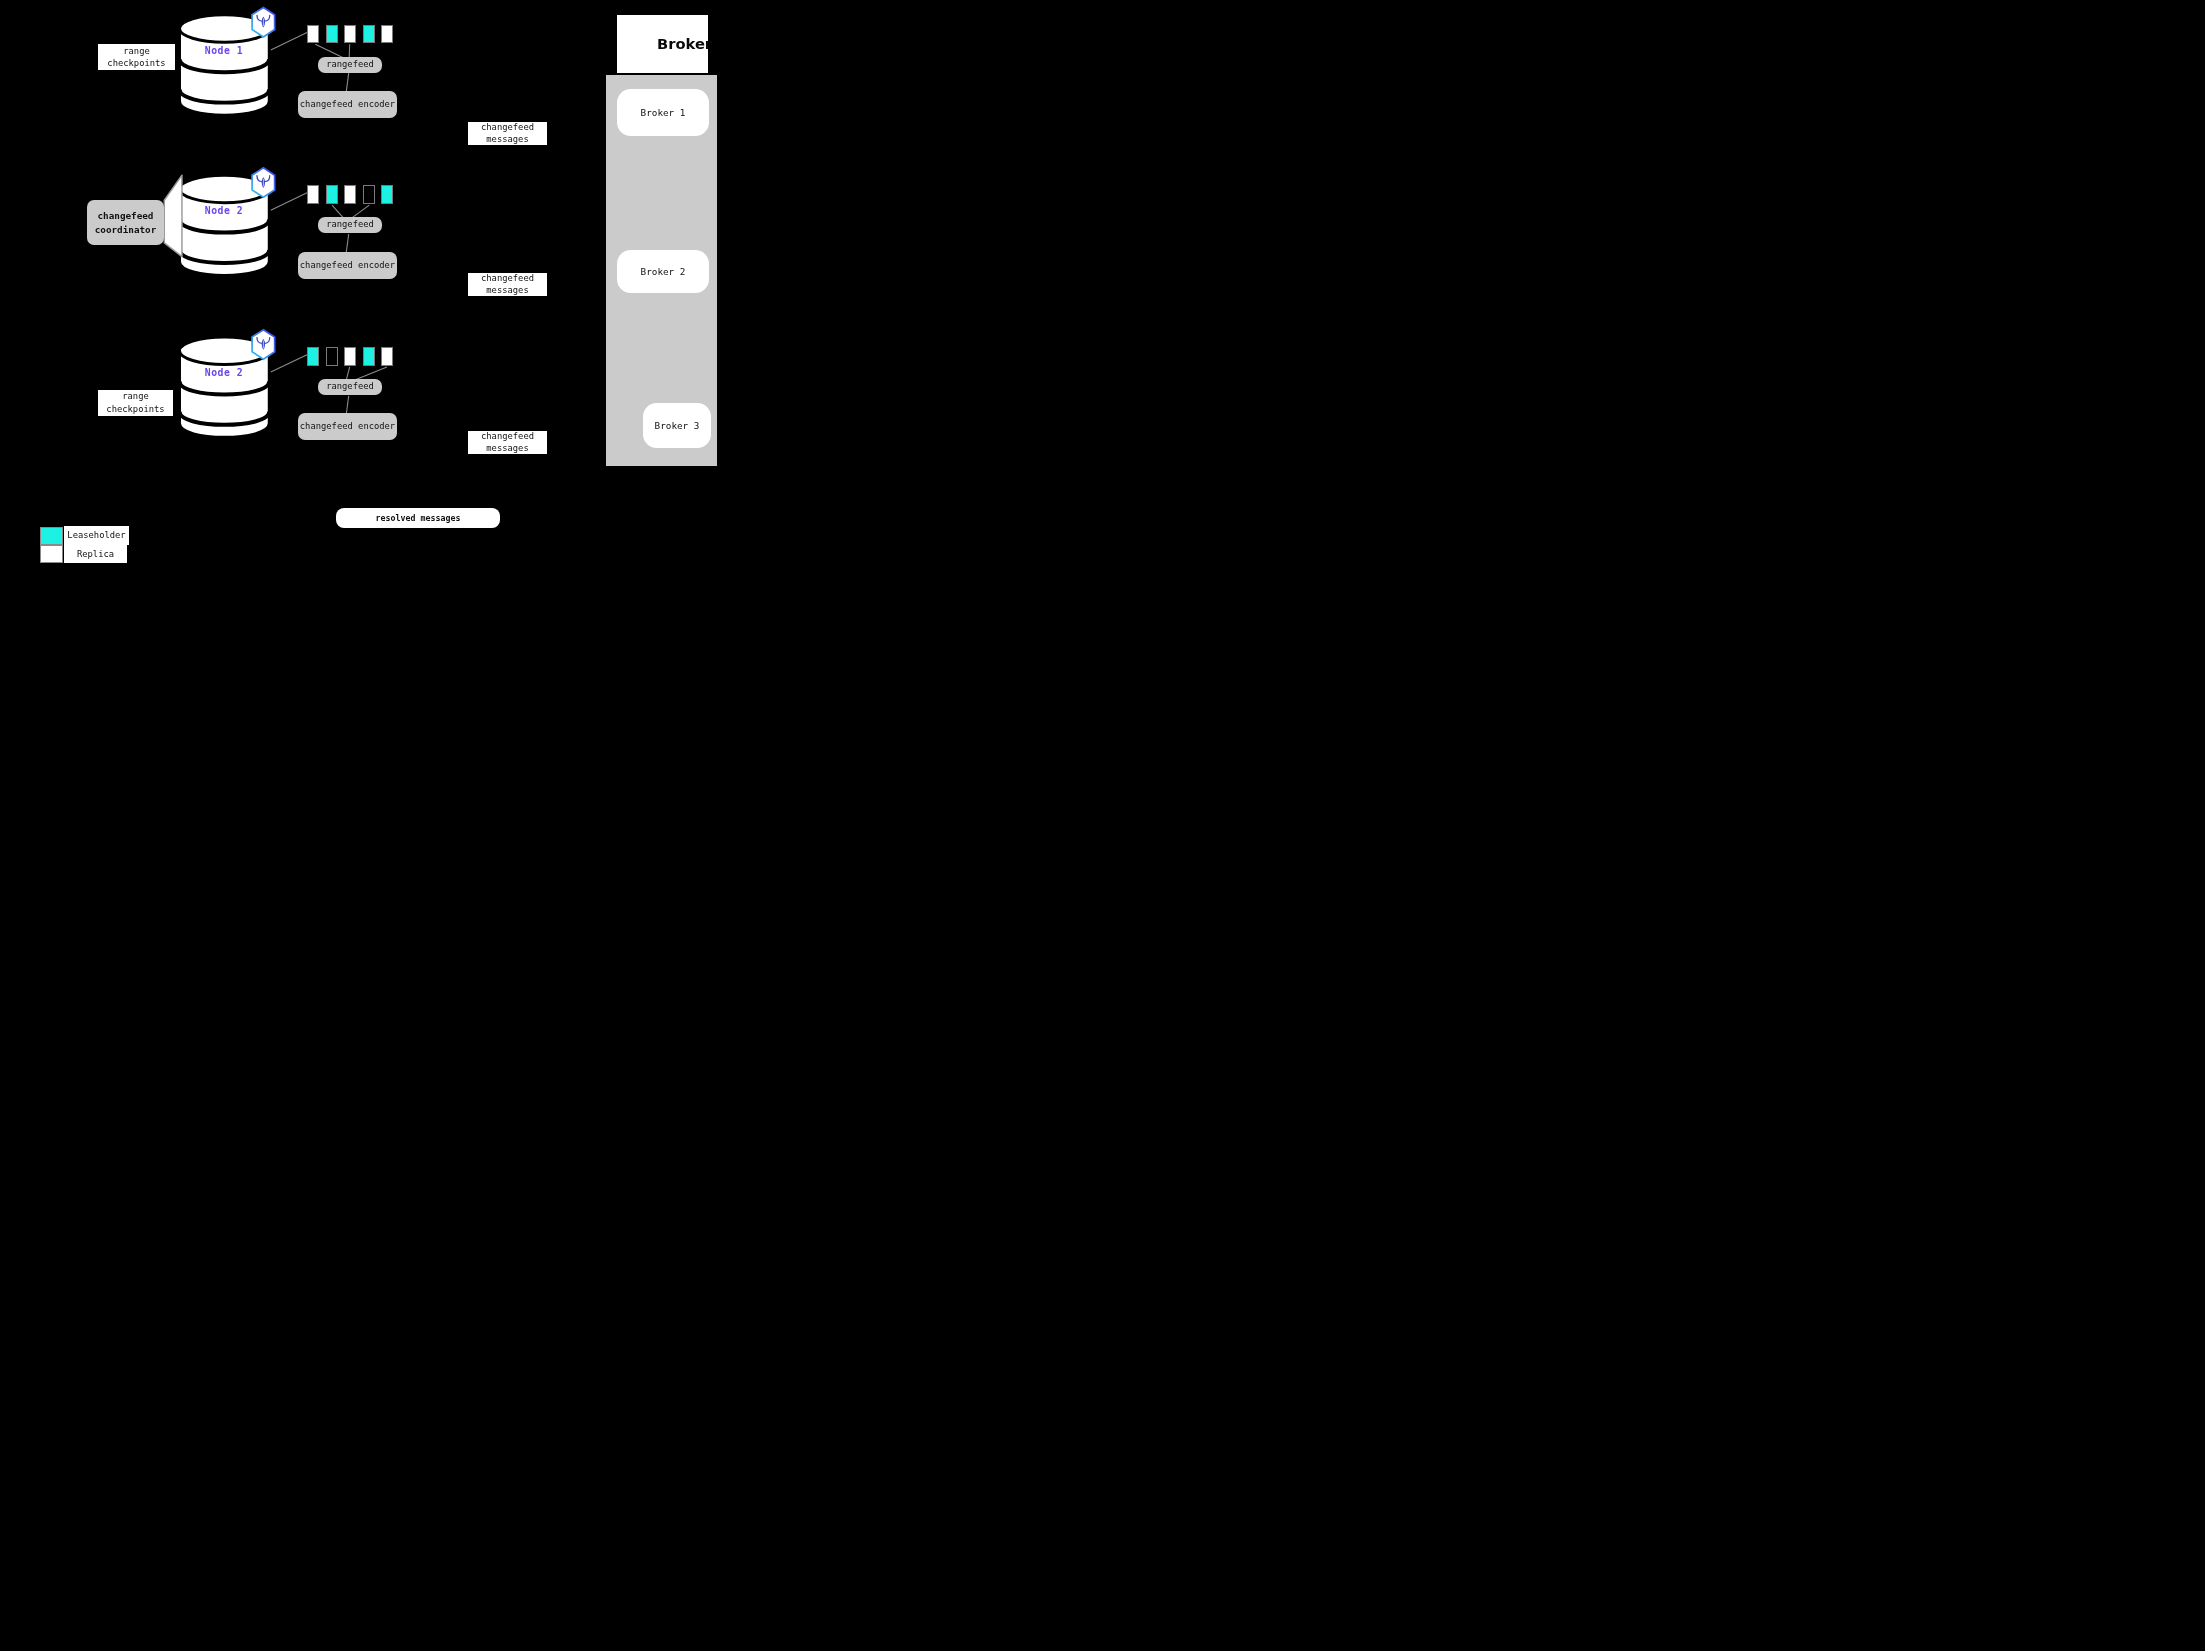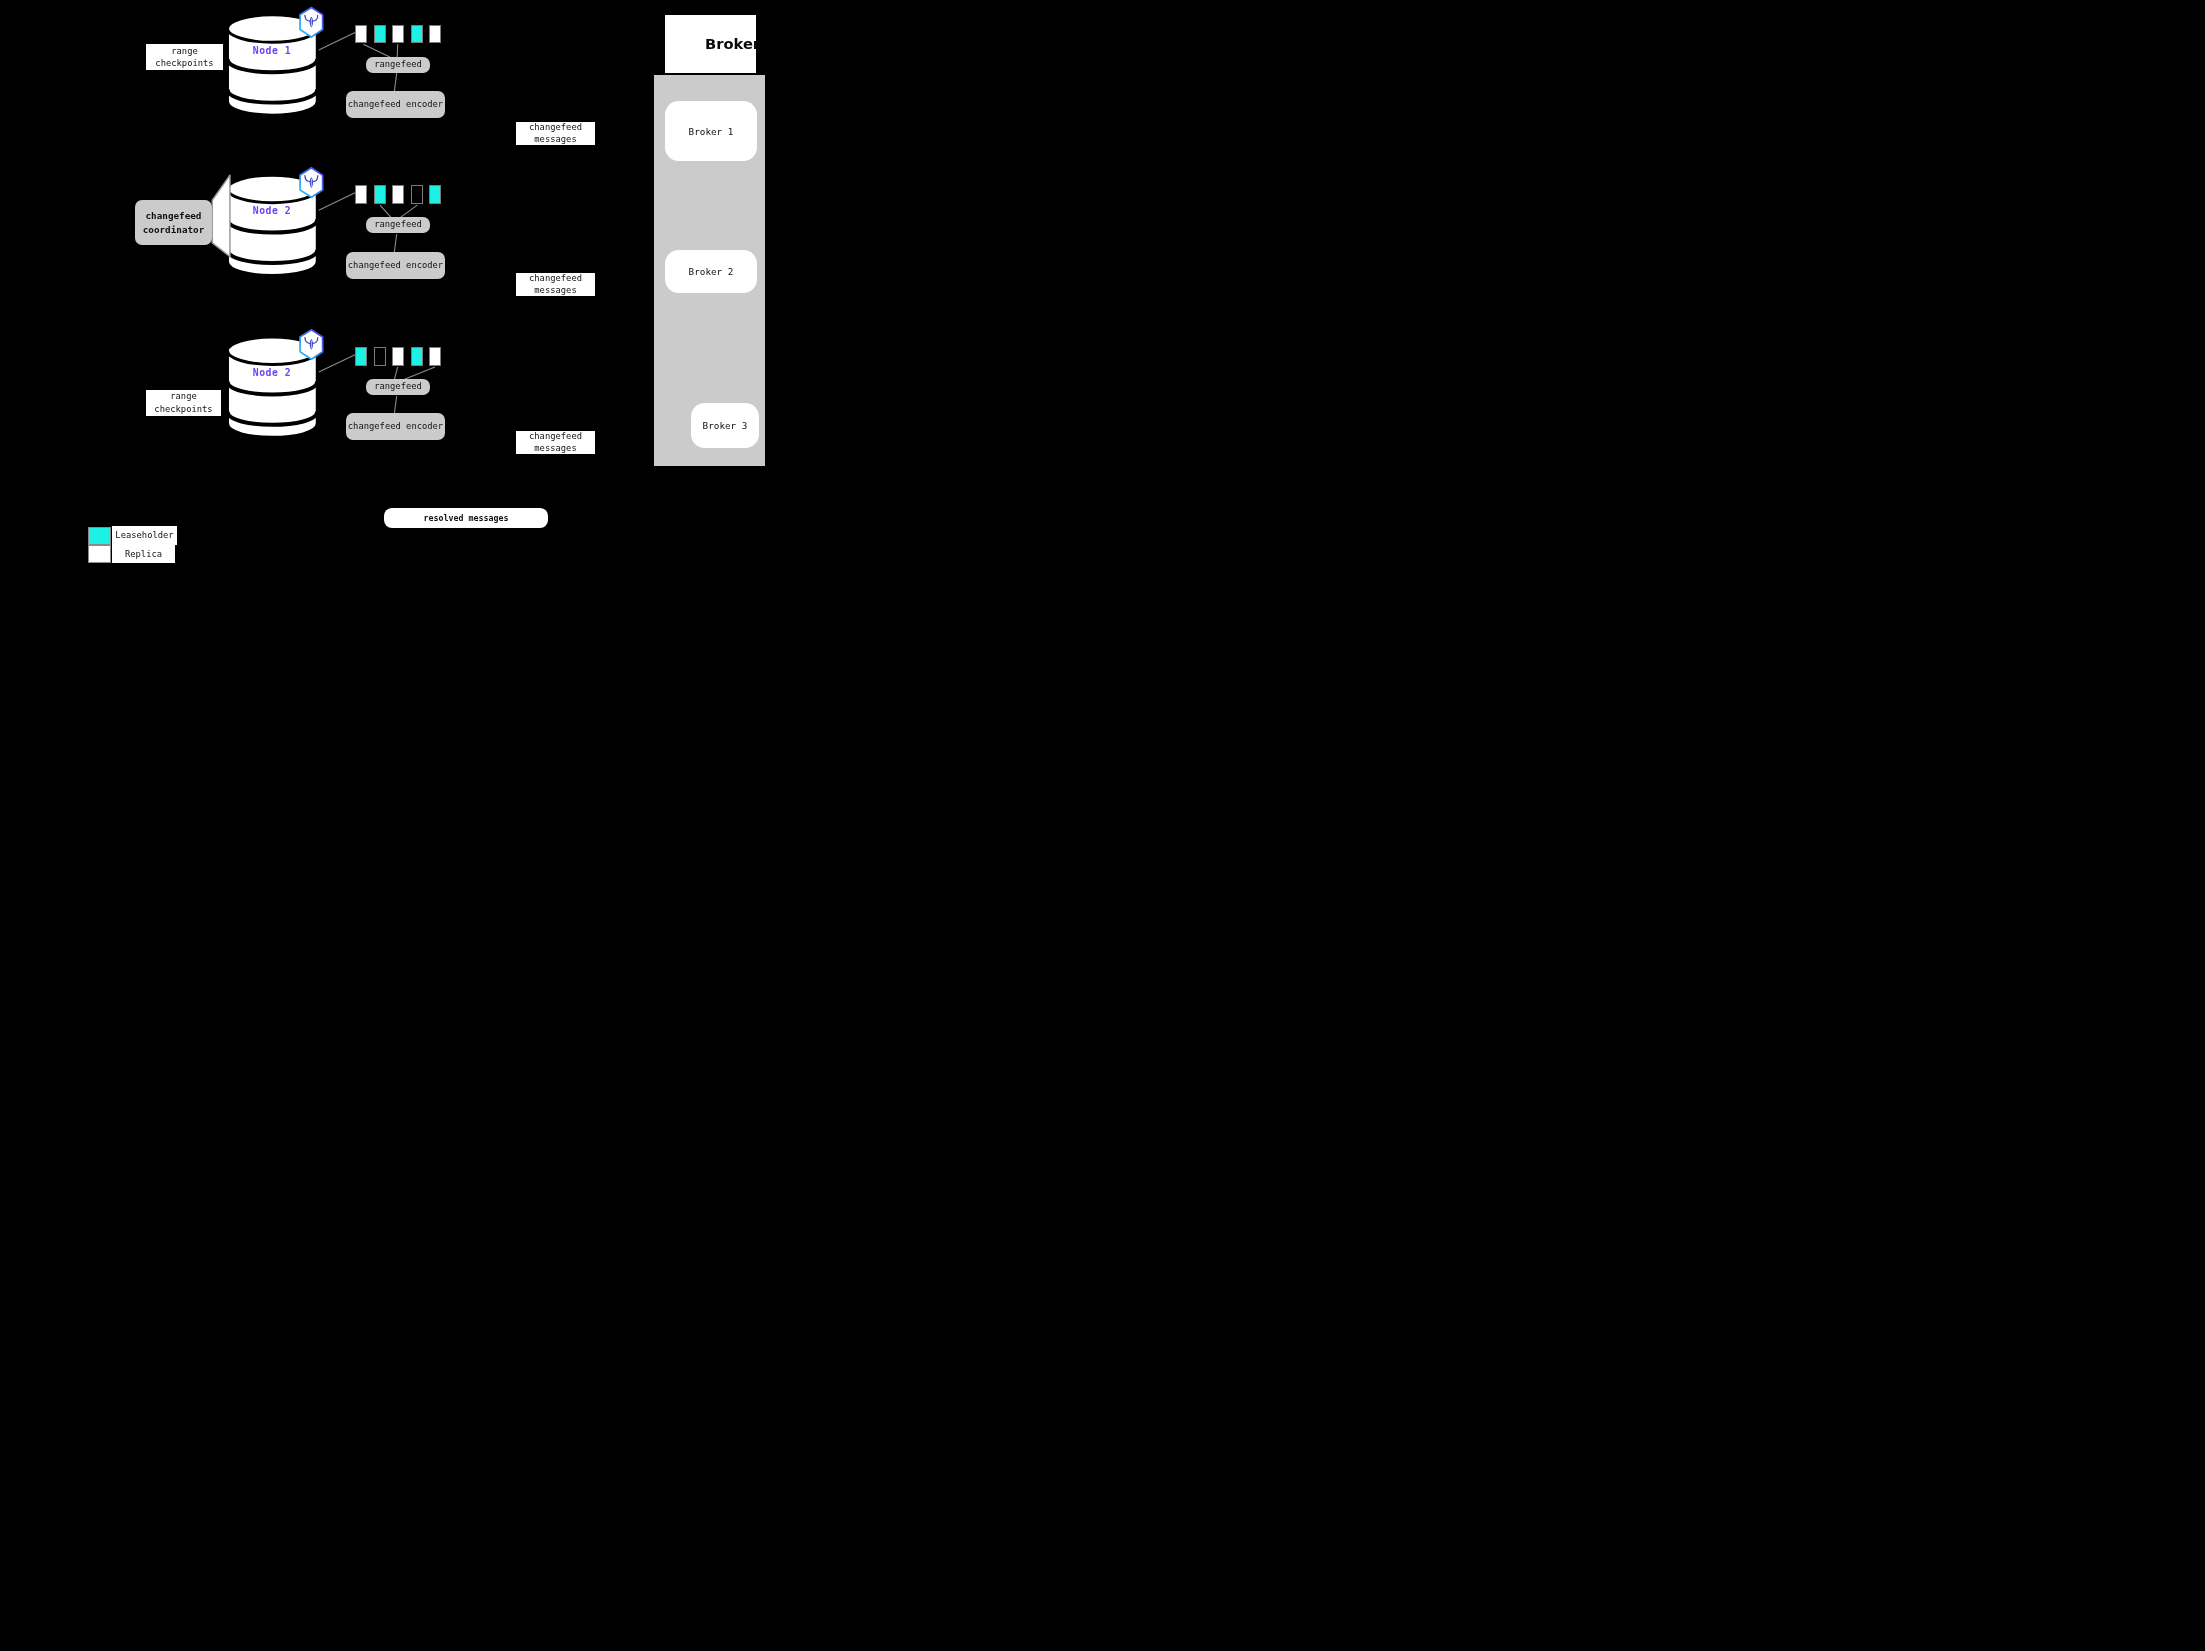--- a/index.html
+++ b/index.html
@@ -1,18 +1,18 @@
 <!DOCTYPE html>
 <html style="--c-background: #000000; --c-leaseholder: #1cf1e3; --c-node_label: #6c45f0; --c-box_gray: #cbcbcb; --c-border_gray: #7a7a7a; --c-line_gray: #8c8c8c;font-size:7.8px"><head>
 <meta charset="utf-8">
 <style>
   html,body{margin:0;padding:0;background:#000;}
   #stage{
     position:relative;width:769px;height:576px;background:var(--c-background,#000);
-    font-family:"DejaVu Sans Mono","Liberation Mono",monospace;overflow:hidden;margin-left:48px;
+    font-family:"DejaVu Sans Mono","Liberation Mono",monospace;overflow:hidden;
   }
   .abs{position:absolute;box-sizing:border-box;}
   .whitebox{
     background:#fff;color:#111;display:flex;align-items:center;justify-content:center;
     text-align:center;font-size:8.8px;line-height:12.3px;
   }
   .graybox{
     background:var(--c-box_gray,#cbcbcb);color:#111;display:flex;align-items:center;justify-content:center;
     text-align:center;font-size:8.8px;line-height:12.7px;border-radius:7px;
   }
@@ -173,21 +173,21 @@
   <div class="abs range-box rt-replica" style="left:344px;top:347px"></div>
   <div class="abs range-box rt-leaseholder" style="left:363px;top:347px"></div>
   <div class="abs range-box rt-replica" style="left:381px;top:347px"></div>
   <div class="abs graybox" style="left:318px;top:379px;width:64px;height:15.7px">rangefeed</div>
   <div class="abs graybox" style="left:298px;top:413px;width:99px;height:27px">changefeed encoder</div>
   <div class="abs whitebox" style="left:468px;top:431px;width:79px;height:22.6px">changefeed messages</div>
 
   <div class="abs" style="left:617px;top:14.7px;width:91px;height:58px;background:#fff"></div>
   <div class="abs kafka-word" style="left:657px;top:34px;width:49px;height:19.6px">Broker</div>
   <div class="abs kafka-container" style="left:606px;top:75px;width:111px;height:391px"></div>
-  <div class="abs broker" style="left:617px;top:101px;width:92px;height:60px">Broker 1</div>
+  <div class="abs broker" style="left:617px;top:89px;width:92px;height:47px">Broker 1</div>
   <div class="abs broker" style="left:617px;top:250px;width:92px;height:43px">Broker 2</div>
   <div class="abs broker" style="left:643px;top:403px;width:68px;height:45px">Broker 3</div>
 
   <div class="abs pill" style="left:336px;top:508px;width:164px;height:19.6px">resolved messages</div>
 
   <div class="abs range-box legend-swatch rt-leaseholder" style="left:40px;top:527px;width:23px;height:18px"></div>
   <div class="abs range-box legend-swatch rt-replica" style="left:40px;top:545px;width:23px;height:18px"></div>
   <div class="abs legend-label" style="left:64px;top:526px;width:65px;height:18.6px">Leaseholder</div>
   <div class="abs legend-label" style="left:64px;top:545px;width:63px;height:18px">Replica</div>
 

